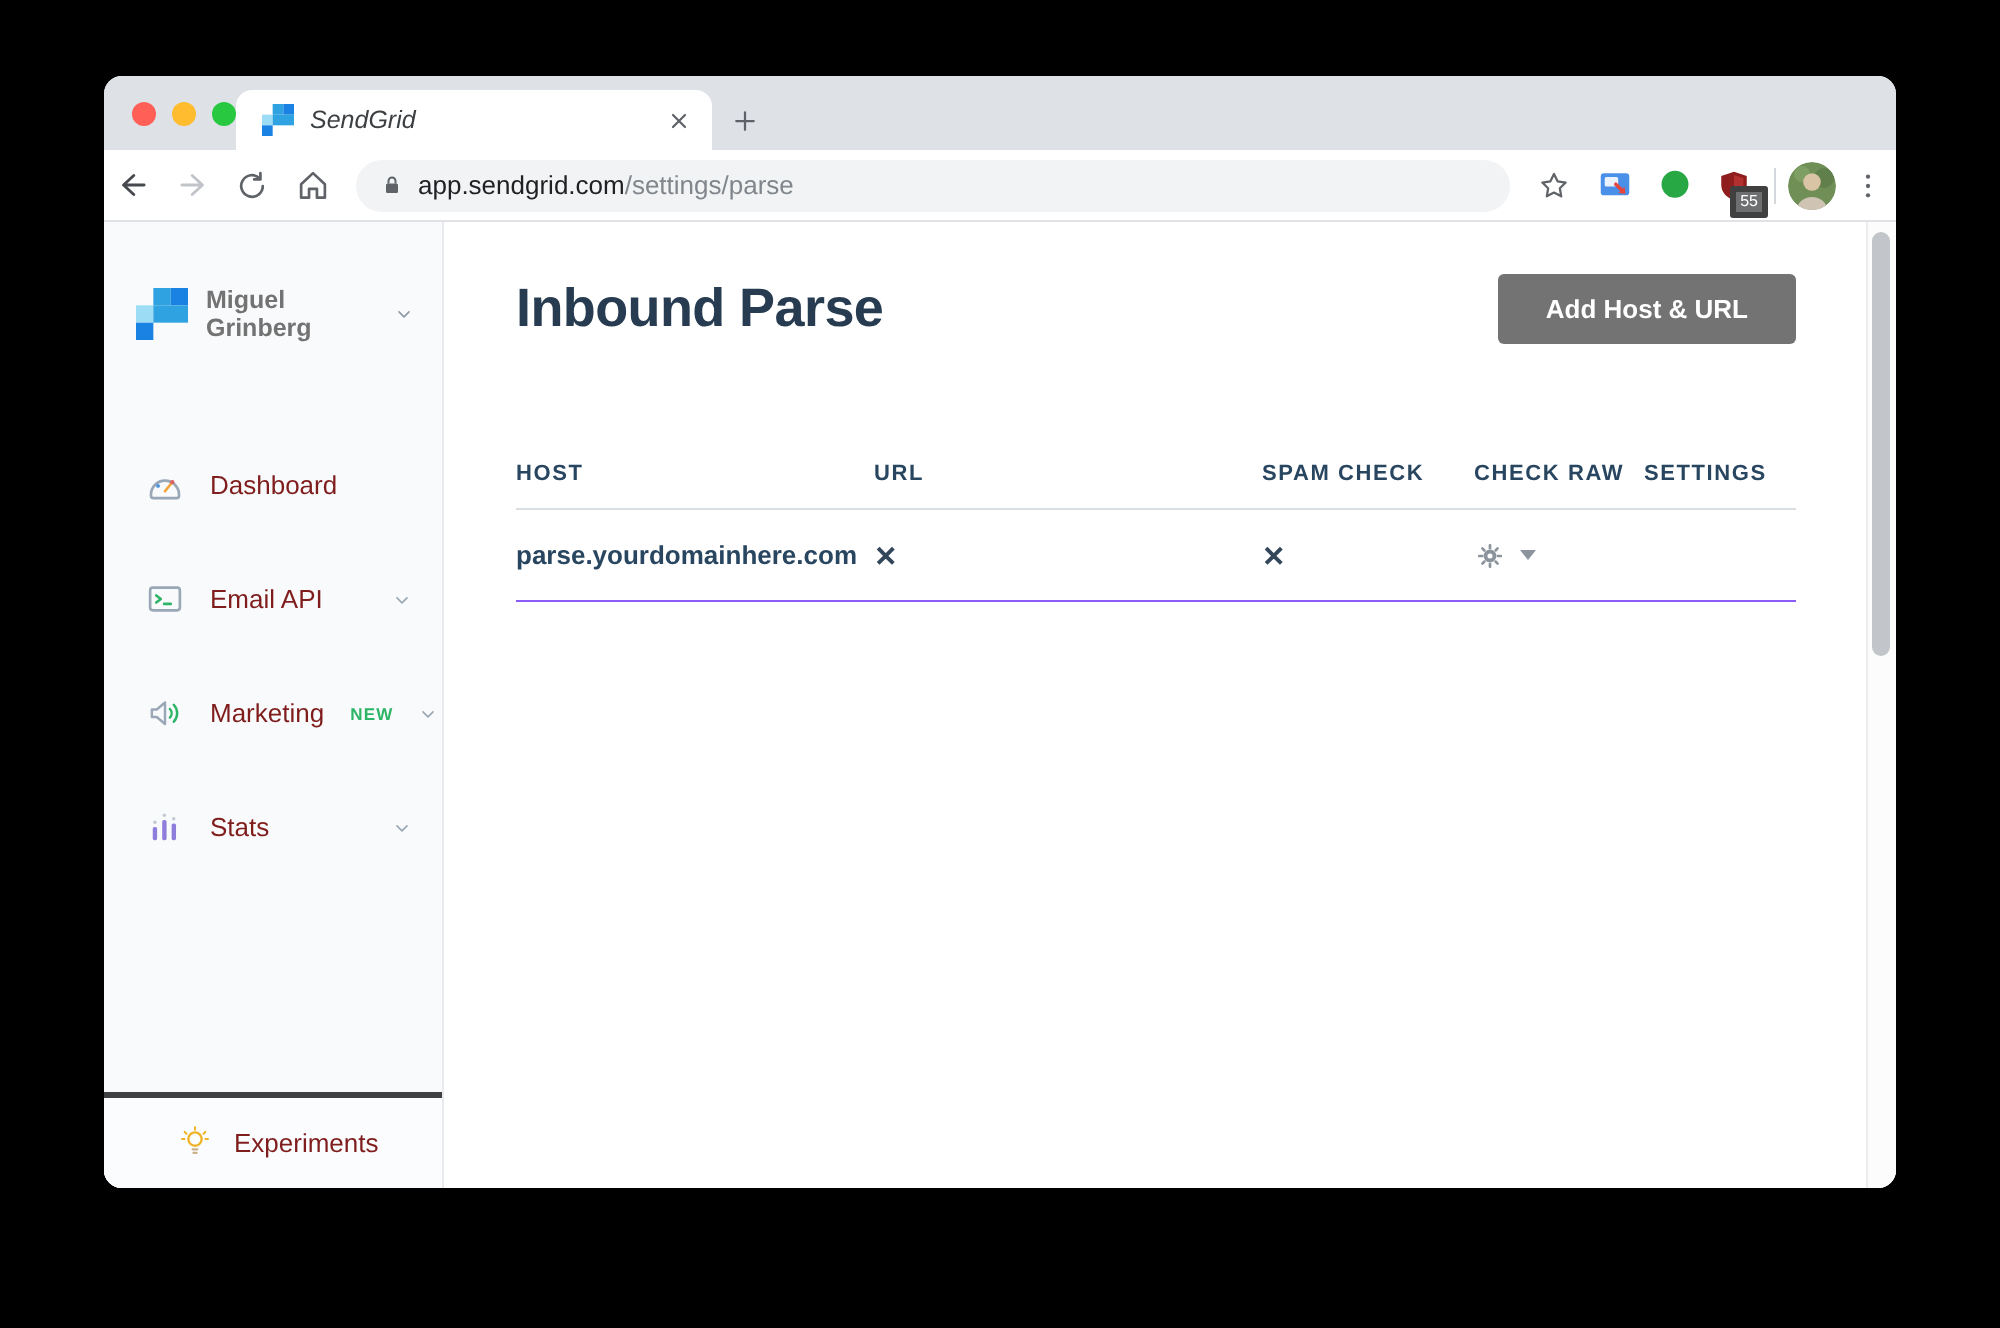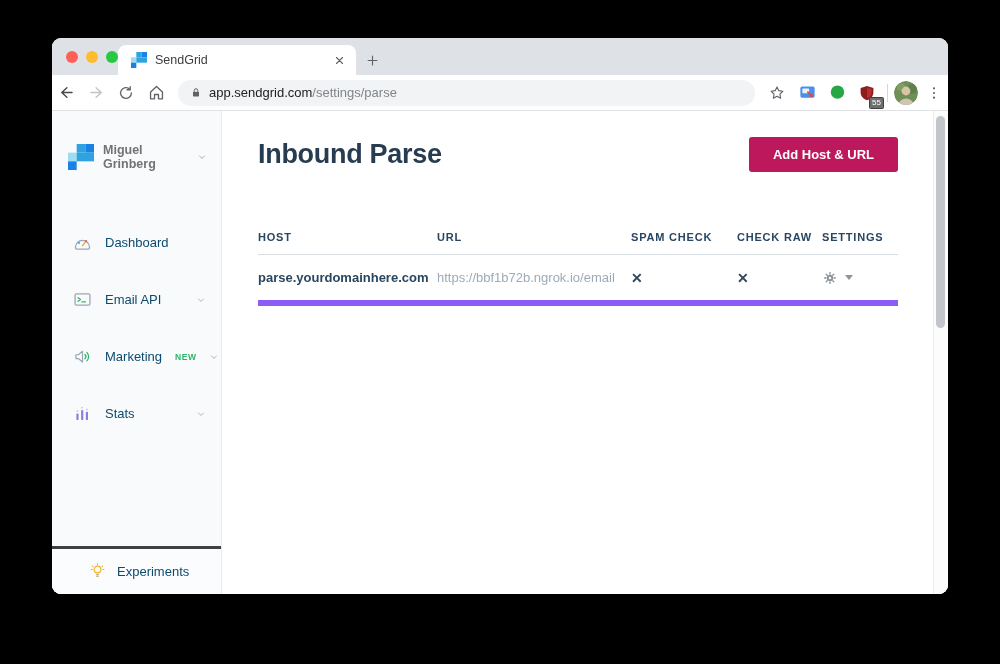--- a/index.html
+++ b/index.html
@@ -8,68 +8,68 @@
   .window{position:absolute;left:52px;top:38px;width:896px;height:556px;border-radius:9px;
           overflow:hidden;background:#fff;box-shadow:0 14px 50px rgba(0,0,0,.65);}
 
   
   .tabstrip{position:relative;height:37px;background:#dee1e6;}
   .traffic{position:absolute;left:14px;top:13px;display:flex;gap:8px;}
   .light{width:12px;height:12px;border-radius:50%;}
   .light.red{background:#ff5f57}.light.yellow{background:#febc2e}.light.green{background:#28c840}
   .tab{position:absolute;left:66px;bottom:0;width:238px;height:30px;background:#fff;
        border-radius:8px 8px 0 0;display:flex;align-items:center;gap:8px;
-       padding:0 8px 0 13px;box-sizing:border-box;}
+       padding:0 8px 0 13px;box-sizing:border-box;font-style:italic;}
   .tab-title{flex:1;font-size:12.5px;color:#3c4043;white-space:nowrap;overflow:hidden;}
   .iconbox{display:flex;align-items:center;justify-content:center;}
   .tab-close{width:17px;height:17px;border-radius:50%;}
   .newtab{position:absolute;left:306px;bottom:1px;width:28px;height:28px;display:flex;
           align-items:center;justify-content:center;border-radius:50%;}
 
   
   .toolbar{height:36px;background:#fff;display:flex;align-items:center;padding:0 0;gap:2px;
            border-bottom:1px solid #e0e2e6;box-sizing:border-box;}
   .tbtn{width:28px;height:28px;display:flex;align-items:center;justify-content:center;
         border-radius:50%;flex:none;position:relative;}
   .addressbar{flex:1;height:26px;background:#f1f3f4;border-radius:13px;display:flex;
               align-items:center;gap:7px;margin:0 6px;padding:0 12px;min-width:0;}
   .url{font-size:13px;white-space:nowrap;overflow:hidden;}
   .url-host{color:#202124}.url-path{color:#80868b}
   .sep{width:1px;height:18px;background:#d4d7db;margin:0 4px;flex:none;}
   .avatar{width:24px;height:24px;border-radius:50%;overflow:hidden;flex:none;}
   .ext-badge{position:absolute;right:-3px;bottom:-2px;background:#6d6f71;color:#fff;
-             font-size:8px;line-height:10px;padding:0 2px;border-radius:1.5px;border:1px solid #404040;}
+             font-size:8px;line-height:10px;padding:0 2px;border-radius:1.5px;border:3px solid #404040;}
 
   
   .app{display:flex;height:483px;background:#fff;position:relative;}
 
   .sidebar{width:170px;flex:none;background:#f9fafb;border-right:1px solid #e8eaed;
            box-sizing:border-box;position:relative;}
   .account{display:flex;align-items:center;gap:9px;padding:32px 14px 0 16px;cursor:pointer;}
   .account-name{flex:1;font-size:12.5px;font-weight:700;color:#737373;}
   .nav{margin-top:43px;}
   .nav-item{height:57px;display:flex;align-items:center;gap:12px;padding:0 15px 0 20px;cursor:pointer;}
-  .nav-label{font-size:13px;color:#0c4a6e;}
+  .nav-label{font-size:13px;color:#7f1d1d;}
   .badge-new{font-size:8.5px;font-weight:700;color:#2db567;letter-spacing:.6px;margin-left:1px;}
   .chev{margin-left:auto;display:flex;align-items:center;}
   .sidebar-footer{position:absolute;left:0;bottom:0;width:100%;height:48px;box-sizing:border-box;
                   border-top:3px solid #404040;background:#fbfcfd;display:flex;align-items:center;
                   gap:10px;padding-left:36px;cursor:pointer;}
 
   .content{flex:1;min-width:0;padding:26px 50px 0 36px;}
   .content-header{display:flex;align-items:center;justify-content:space-between;}
   .page-title{margin:0;font-size:27px;line-height:35px;font-weight:800;letter-spacing:-.3px;color:#273c51;}
-  .add-btn{background:#be185d;color:#fff;font-size:13px;font-weight:700;border:none;
+  .add-btn{background:#737373;color:#fff;font-size:13px;font-weight:700;border:none;
            border-radius:3px;height:35px;padding:0 24px;cursor:pointer;
            font-family:"Liberation Sans",sans-serif;}
   .table{margin-top:59px;}
   .thead,.trow{display:grid;grid-template-columns:179px 194px 106px 85px 1fr;align-items:center;}
   .thead{padding-bottom:11px;border-bottom:1px solid #d9dee3;}
   .th{font-size:11px;font-weight:700;letter-spacing:.8px;color:#294661;}
-  .trow{height:45px;border-bottom:6px solid #8b5cf6;}
+  .trow{height:45px;border-bottom:1px solid #8b5cf6;}
   .td-host{font-size:13px;font-weight:700;color:#294661;}
   .td-url{font-size:13px;color:#9cabb9;}
   .td-x{font-size:14px;font-weight:700;color:#33475b;}
   .td-settings{display:flex;align-items:center;gap:7px;}
   .caret{width:0;height:0;border-left:4px solid transparent;border-right:4px solid transparent;
          border-top:5px solid #8b939c;}
 
   .scrollbar{position:absolute;top:0;right:0;width:15px;height:100%;background:#fcfcfd;
              border-left:1px solid #ececec;box-sizing:border-box;}
   .thumb{position:absolute;top:5px;left:2px;width:9px;height:212px;border-radius:4.5px;background:#c2c5c9;}
@@ -300,21 +300,20 @@
         <div class="table">
           <div class="thead">
             <div class="th">HOST</div>
             <div class="th">URL</div>
             <div class="th">SPAM CHECK</div>
             <div class="th">CHECK RAW</div>
             <div class="th">SETTINGS</div>
           </div>
           <div class="trow">
             <div class="td-host">parse.yourdomainhere.com</div>
-            <div class="td-url">https://bbf1b72b.ngrok.io/email</div>
             <div class="td-x">✕</div>
             <div class="td-x">✕</div>
             <div class="td-settings">
               <span class="iconbox">
                 <svg width="16" height="16" viewBox="0 0 24 24">
                   <g fill="#8b939c">
                     <rect x="11" y="3" width="2" height="4" rx=".9"></rect>
                     <rect x="11" y="3" width="2" height="4" rx=".9" transform="rotate(45 12 12)"></rect>
                     <rect x="11" y="3" width="2" height="4" rx=".9" transform="rotate(90 12 12)"></rect>
                     <rect x="11" y="3" width="2" height="4" rx=".9" transform="rotate(135 12 12)"></rect>

